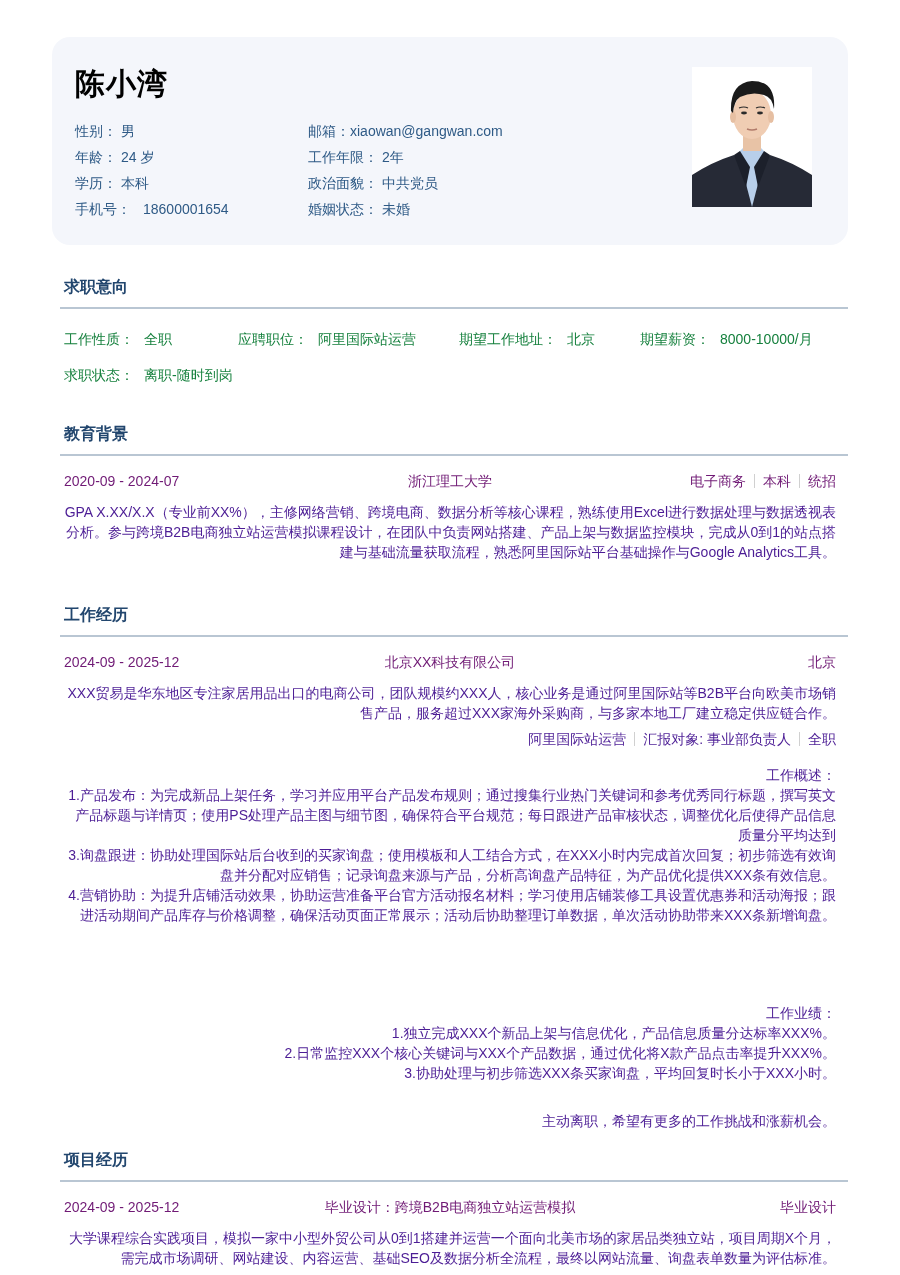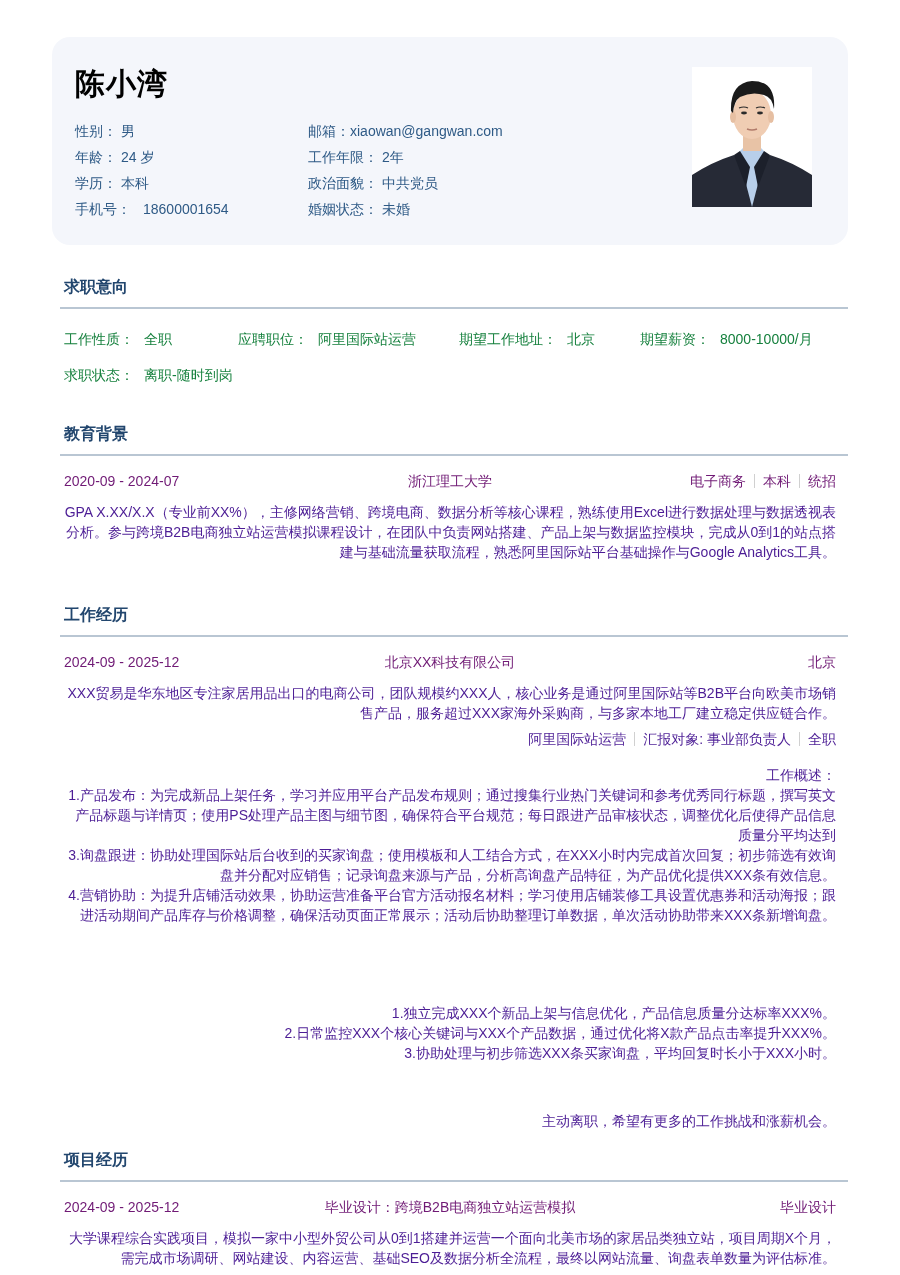--- a/index.html
+++ b/index.html
@@ -161,20 +161,21 @@
   </div>
   <div class="para" style="top:79px;">XXX贸易是华东地区专注家居用品出口的电商公司，团队规模约XXX人，核心业务是通过阿里国际站等B2B平台向欧美市场销售产品，服务超过XXX家海外采购商，与多家本地工厂建立稳定供应链合作。</div>
   <div class="para" style="top:125px;"><span>阿里国际站运营</span><span class="sep"></span><span>汇报对象: 事业部负责人</span><span class="sep"></span><span>全职</span></div>
   <div class="para" style="top:161px;">
     <div>工作概述：</div>
     <div>1.产品发布：为完成新品上架任务，学习并应用平台产品发布规则；通过搜集行业热门关键词和参考优秀同行标题，撰写英文产品标题与详情页；使用PS处理产品主图与细节图，确保符合平台规范；每日跟进产品审核状态，调整优化后使得产品信息质量分平均达到</div>
     <div>3.询盘跟进：协助处理国际站后台收到的买家询盘；使用模板和人工结合方式，在XXX小时内完成首次回复；初步筛选有效询盘并分配对应销售；记录询盘来源与产品，分析高询盘产品特征，为产品优化提供XXX条有效信息。</div>
     <div>4.营销协助：为提升店铺活动效果，协助运营准备平台官方活动报名材料；学习使用店铺装修工具设置优惠券和活动海报；跟进活动期间产品库存与价格调整，确保活动页面正常展示；活动后协助整理订单数据，单次活动协助带来XXX条新增询盘。</div>
   </div>
   <div class="para" style="top:399px;">
+    <div>工作业绩：</div>
     <div>1.独立完成XXX个新品上架与信息优化，产品信息质量分达标率XXX%。</div>
     <div>2.日常监控XXX个核心关键词与XXX个产品数据，通过优化将X款产品点击率提升XXX%。</div>
     <div>3.协助处理与初步筛选XXX条买家询盘，平均回复时长小于XXX小时。</div>
   </div>
   <div class="para" style="top:507px;">主动离职，希望有更多的工作挑战和涨薪机会。</div>
 </div>
 
 <div class="section" style="top:1149px;">
   <div class="section-title">项目经历</div>
   <div class="section-line" style="top:31px;"></div>

